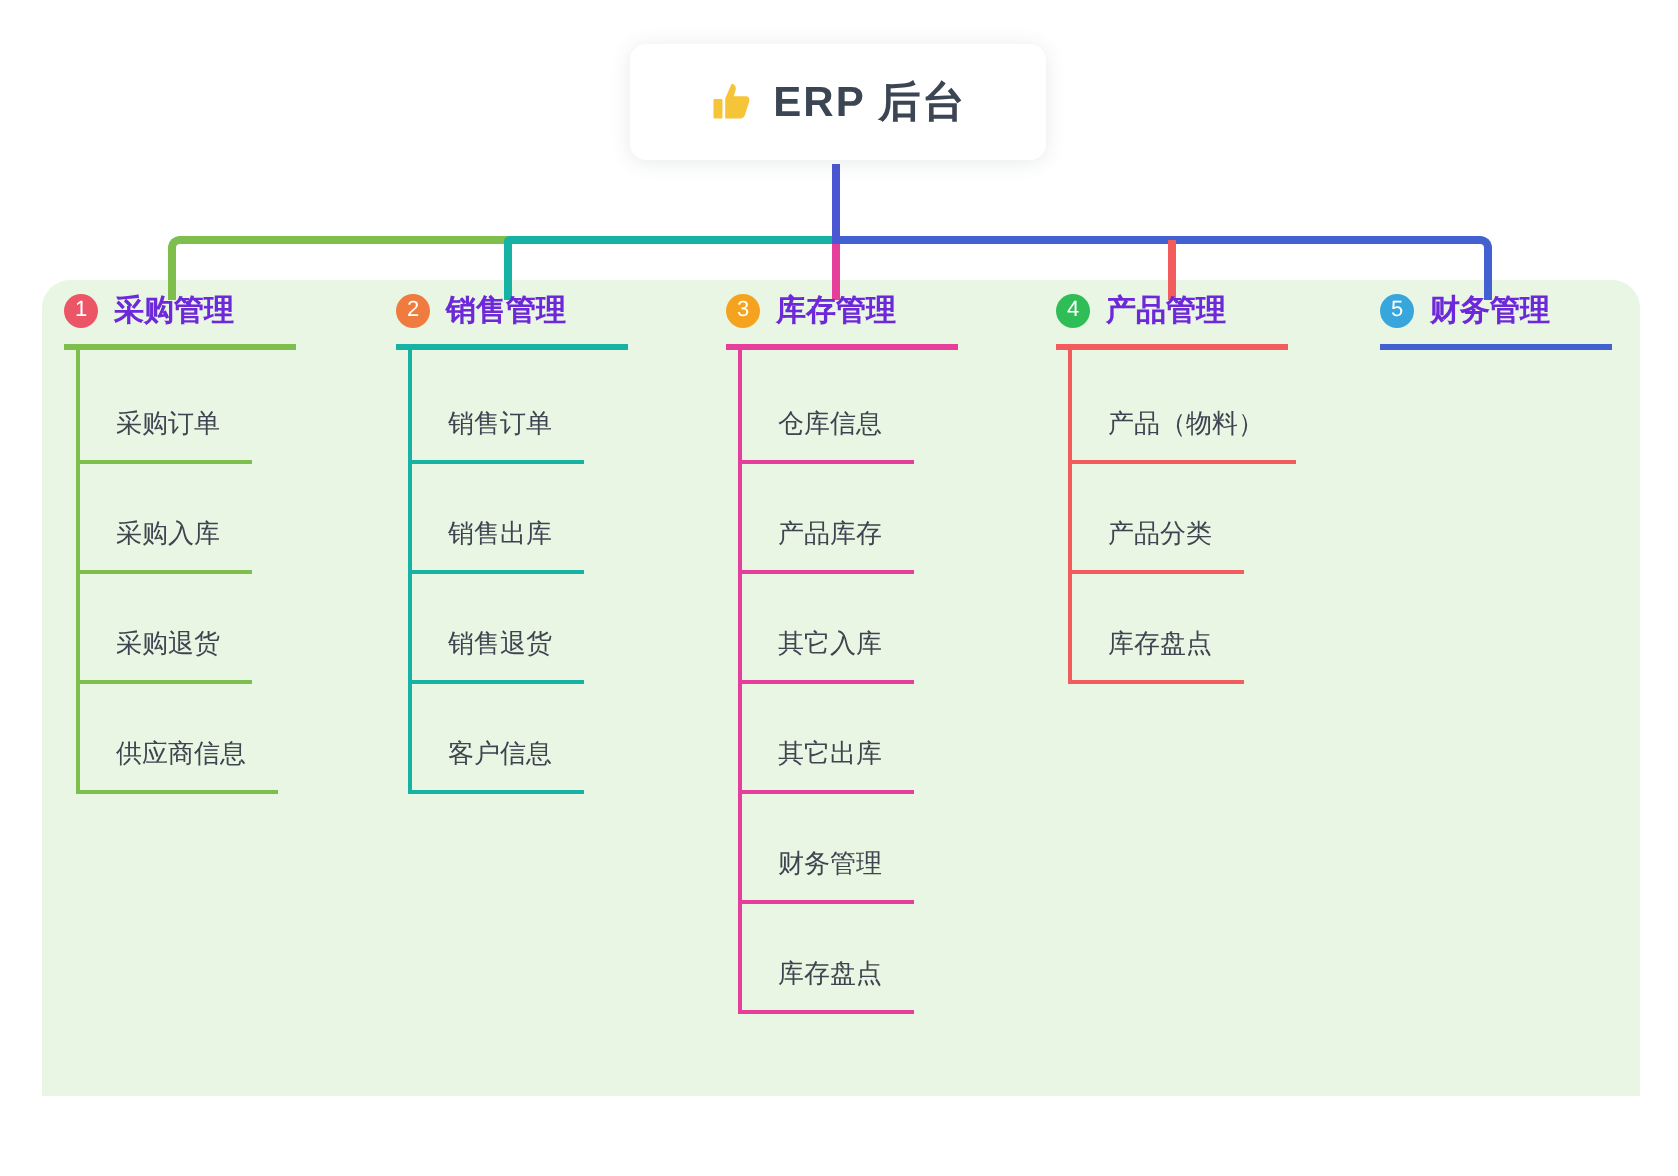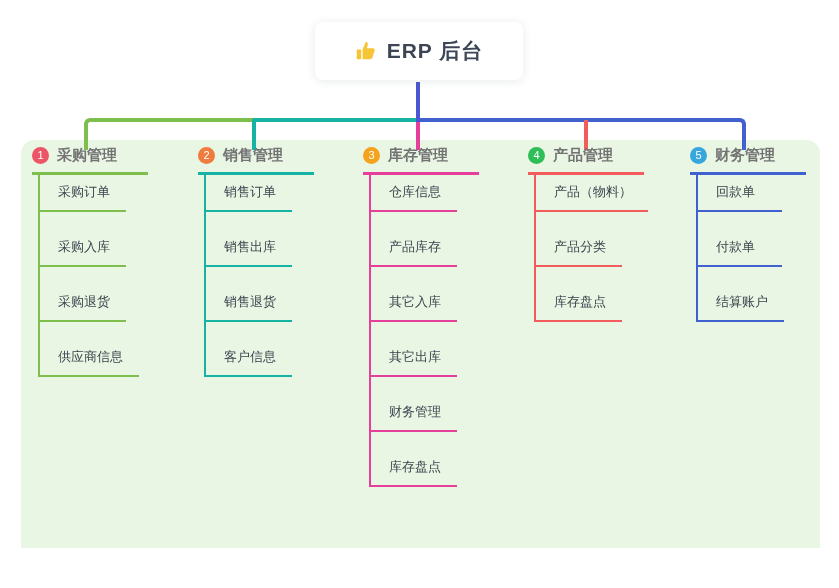--- a/index.html
+++ b/index.html
@@ -72,39 +72,39 @@
     border-radius: 50%;
     color: #fff;
     font-size: 11px;
     line-height: 17px;
     text-align: center;
     flex: 0 0 17px;
   }
   .branch-label {
     font-size: 15px;
     font-weight: 600;
-    color: #737373;
+    color: #6d28d9;
     white-space: nowrap;
   }
   .children {
     margin-left: 6px;
     border-left: 2px solid var(--c);
     width: max-content;
   }
   .child {
     width: max-content;
     min-width: 84px;
     padding: 26px 16px 9px 18px;
     border-bottom: 2px solid var(--c);
     font-size: 13px;
     line-height: 18px;
     color: #3E4450;
     white-space: nowrap;
   }
-  .child:first-child { padding-top: 8px; }
+  .child:first-child { padding-top: 28px; }
 </style>
 </head>
 <body>
 
 <div id="page">
 
   <div id="panel" style="background: rgb(233, 246, 227);"></div>
 
   <div class="conn" id="conn-root-v" style="background: rgb(75, 87, 210);"></div>
   <div class="conn" id="conn-elbow-1" style="border-color: rgb(125, 190, 77);"></div>
@@ -170,19 +170,14 @@
         <div class="child">产品（物料）</div>
         <div class="child">产品分类</div>
         <div class="child">库存盘点</div>
       </div>
     </div>
     <div class="branch" style="left: 690px; --c: #4161D1;">
       <div class="branch-title">
         <span class="badge" style="background: rgb(54, 166, 220);">5</span>
         <span class="branch-label">财务管理</span>
       </div>
-      <div class="children">
-        <div class="child">回款单</div>
-        <div class="child">付款单</div>
-        <div class="child">结算账户</div>
-      </div>
     </div>
   </div>
 
 </body></html>

